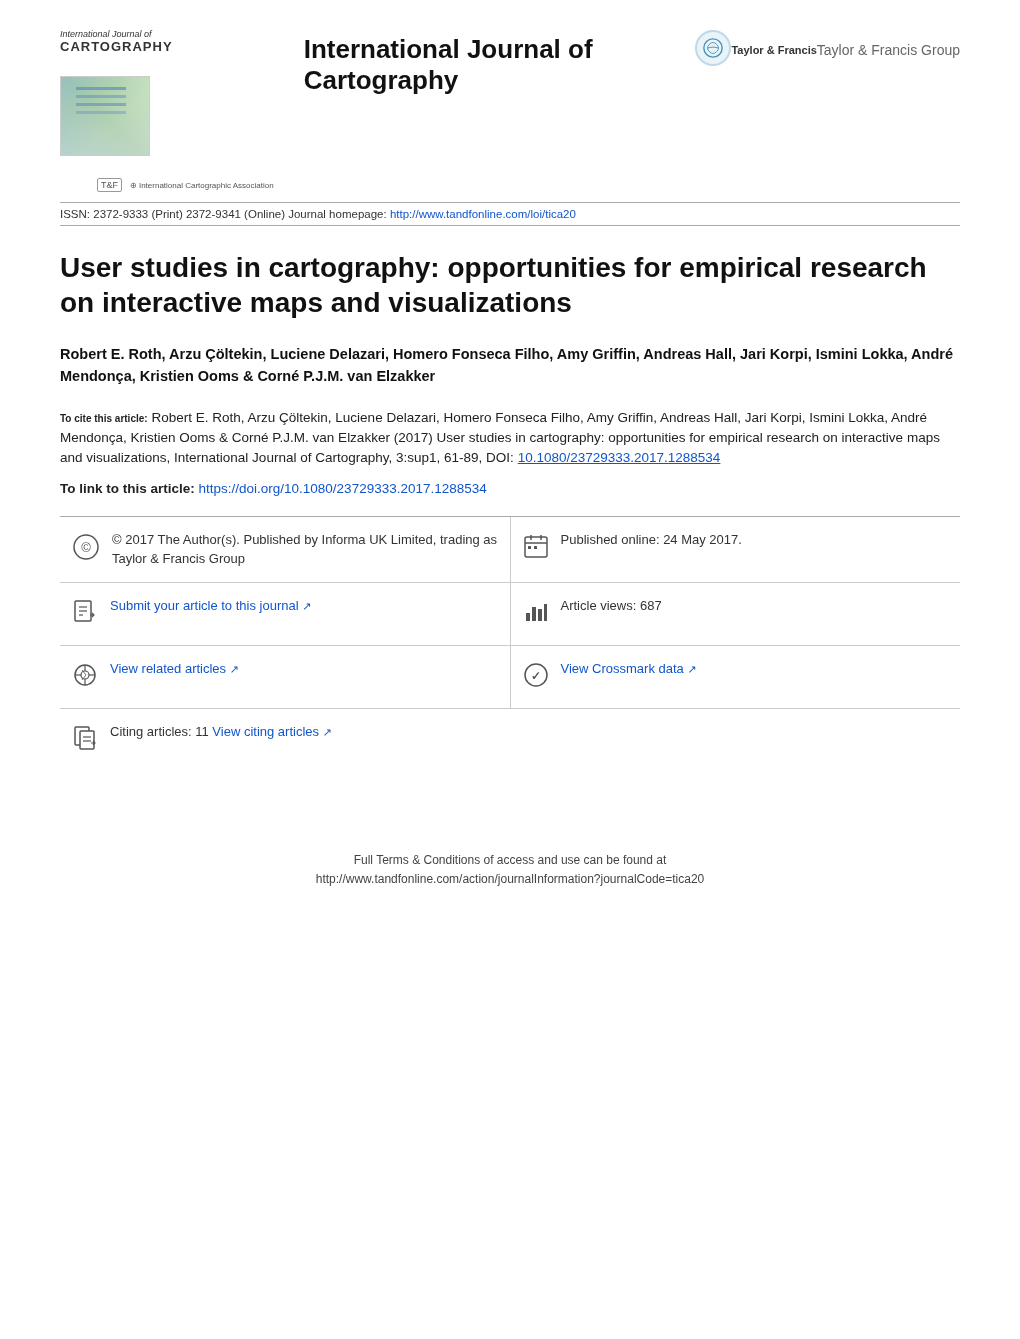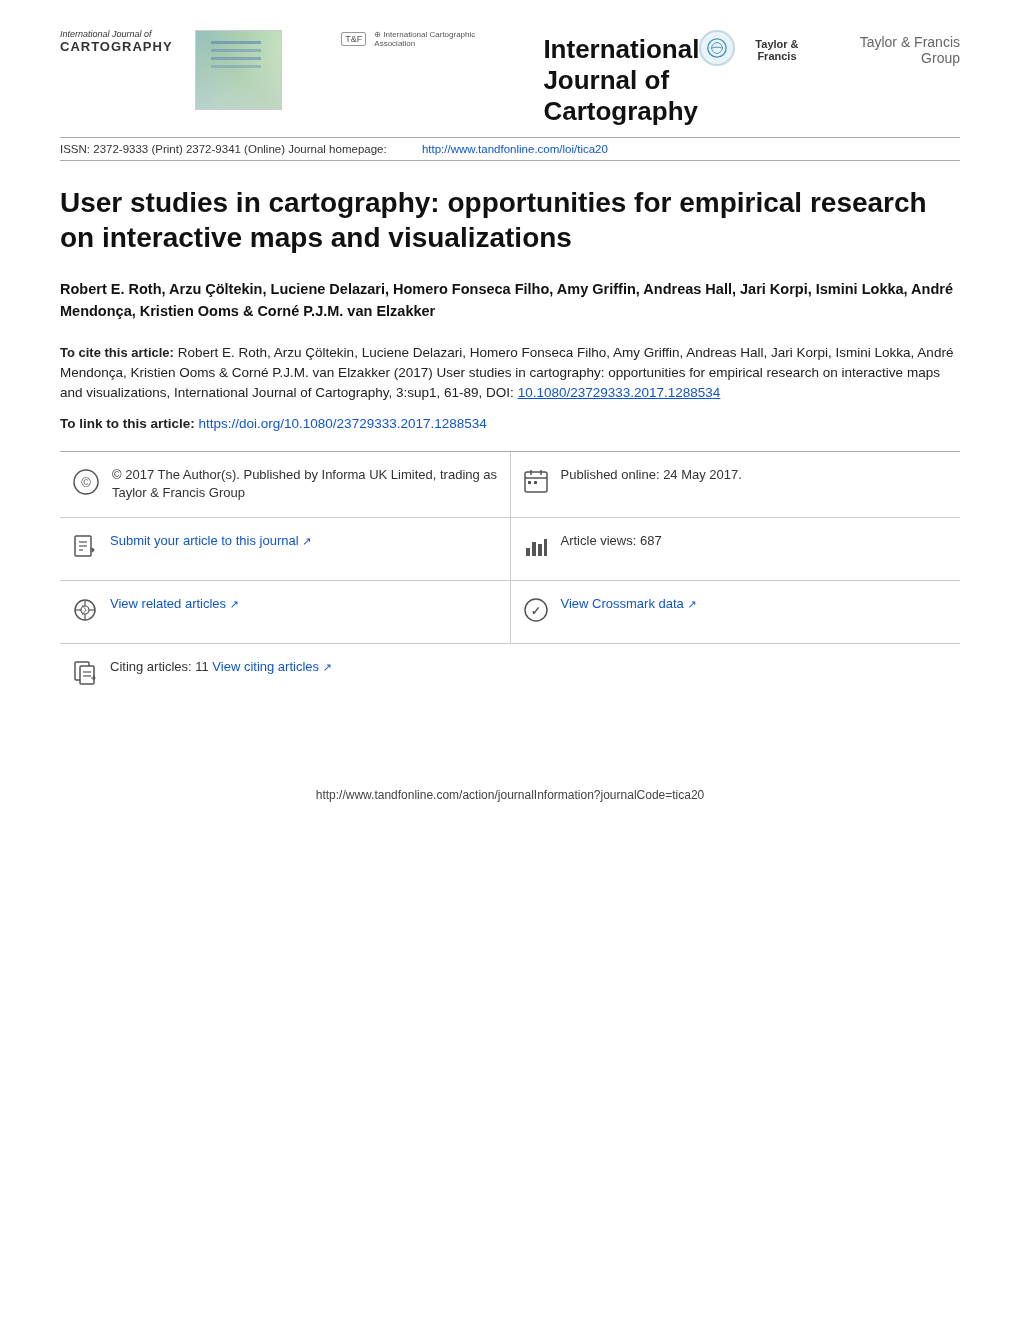--- a/index.html
+++ b/index.html
@@ -96,21 +96,20 @@
       border-top: 1px solid #aaa;
       border-bottom: 1px solid #aaa;
       padding: 5px 0;
       margin: 10px 0 0 0;
       font-size: 11.5px;
       color: #333;
     }
     .issn-bar a {
       color: #1155cc;
       text-decoration: none;
-      margin-left: 32px;
     }
 
     
     .main-content {
       margin-top: 24px;
     }
 
     .article-title {
       font-size: 28px;
       font-weight: bold;
@@ -125,21 +124,21 @@
       color: #111;
       line-height: 1.5;
       margin-bottom: 20px;
     }
 
     .cite-section {
       margin-bottom: 12px;
     }
     .cite-section .cite-label {
       font-weight: bold;
-      font-size: 13px;
+      font-size: 10px;
     }
     .cite-section .cite-text {
       font-size: 13.5px;
       line-height: 1.5;
     }
     .cite-section a {
       color: #1155cc;
       text-decoration: underline;
     }
 
@@ -198,21 +197,21 @@
       font-size: 12px;
       color: #444;
       line-height: 1.6;
     }
     .footer a {
       color: #444;
       text-decoration: none;
     }
     .header-logo-area {
       display: flex;
-      flex-direction: row;
+      flex-direction: column;
       align-items: flex-start;
       gap: 22px;
       min-width: 200px;
     }
     .logo-text-row {
       display: flex;
       align-items: center;
       gap: 8px;
     }
     .bottom-logo-row {
@@ -405,16 +404,17 @@
           </div>
         </div>
         <div style="flex:1;"></div>
       </div>
 
     </div>
 
   </div>
 
   <div class="footer">
+    <div>Full Terms &amp; Conditions of access and use can be found at</div>
     <div><a>http://www.tandfonline.com/action/journalInformation?journalCode=tica20</a></div>
   </div>
 
 </div>
 
 </body></html>

